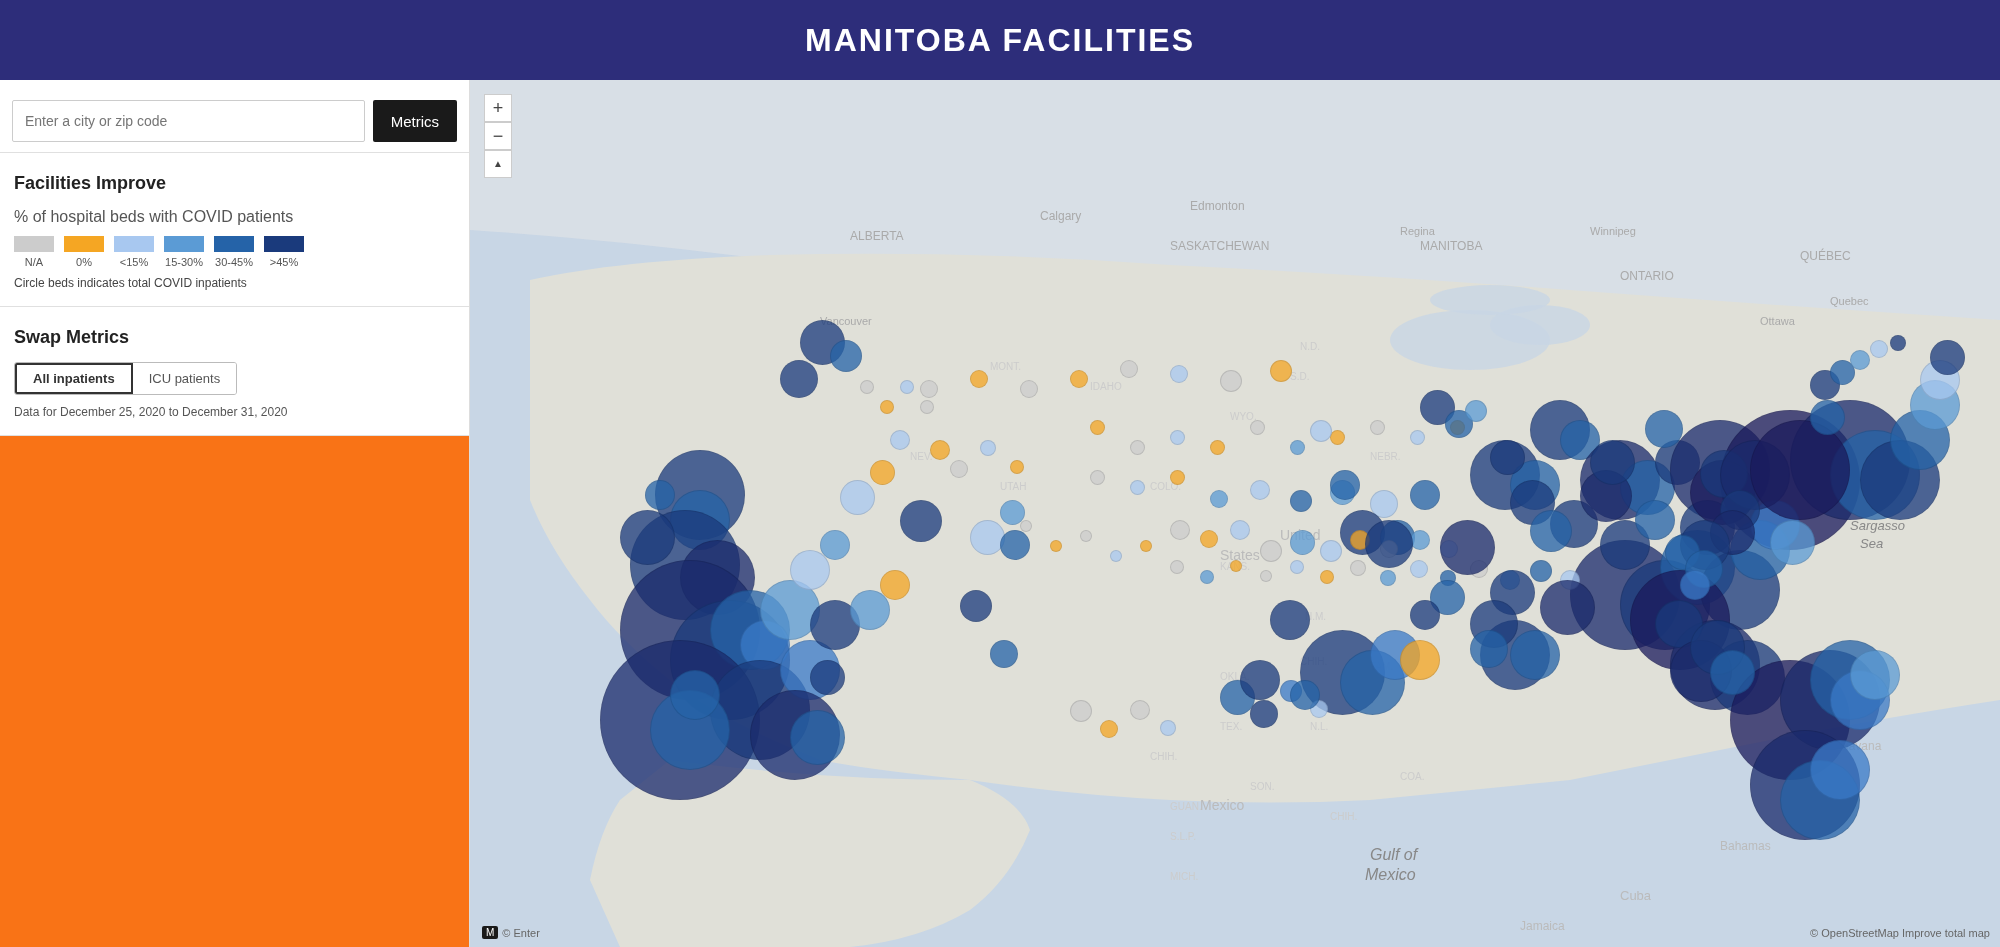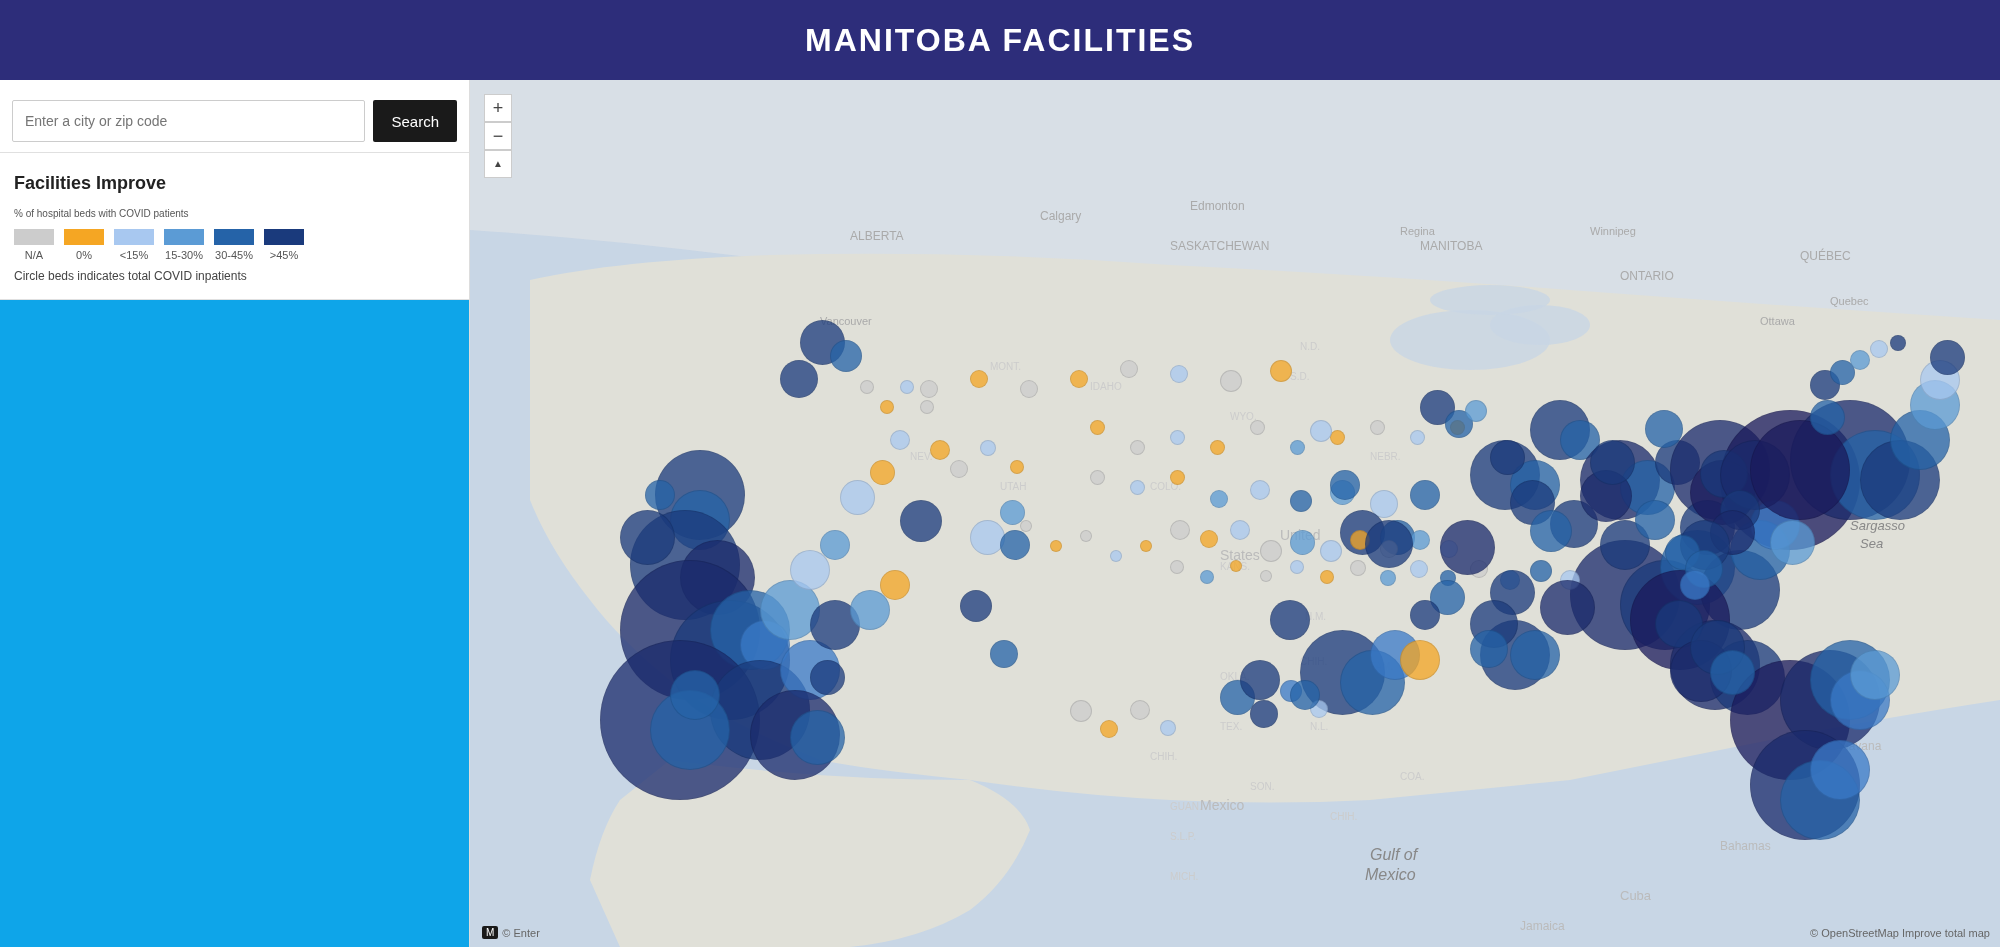--- a/index.html
+++ b/index.html
@@ -20,21 +20,21 @@
     }
 
     .main-container {
       display: flex;
       height: 867px;
     }
 
     .sidebar {
       width: 470px;
       min-width: 470px;
-      background: #0ea5e9;
+      background: #f97316;
       border-right: 1px solid #ddd;
       display: flex;
       flex-direction: column;
       overflow-y: auto;
     }
 
     .search-area {
       display: flex;
       align-items: center;
       padding: 20px 12px 10px 12px;
@@ -81,21 +81,21 @@
     }
 
     .legend-title {
       font-size: 18px;
       font-weight: bold;
       margin-bottom: 14px;
       color: #222;
     }
 
     .legend-subtitle {
-      font-size: 10px;
+      font-size: 16px;
       color: #555;
       margin-bottom: 10px;
     }
 
     .legend-colors {
       display: flex;
       align-items: center;
       gap: 0;
       margin-bottom: 8px;
     }
@@ -236,21 +236,21 @@
 <div class="header">
   <span>MANITOBA FACILITIES</span>
 </div>
 
 <div class="main-container">
 
   <div class="sidebar">
 
     <div class="search-area">
       <input class="search-input" type="text" placeholder="Enter a city or zip code" style="">
-      <button class="search-button">Search</button>
+      <button class="search-button">Metrics</button>
     </div>
 
 
     <div class="legend-section">
       <div class="legend-title">Facilities Improve</div>
       <div class="legend-subtitle">% of hospital beds with COVID patients</div>
       <div class="legend-colors">
         <div class="legend-swatch">
           <div class="swatch-bar" style="background:#cccccc;"></div>
           <span class="swatch-label">N/A</span>
@@ -272,20 +272,28 @@
           <span class="swatch-label">30-45%</span>
         </div>
         <div class="legend-swatch">
           <div class="swatch-bar" style="background:#1a3a7c;"></div>
           <span class="swatch-label">&gt;45%</span>
         </div>
       </div>
       <div class="legend-note">Circle beds indicates total COVID inpatients</div>
     </div>
 
+    <div class="swap-section">
+      <div class="swap-title">Swap Metrics</div>
+      <div class="toggle-group">
+        <button class="toggle-btn active">All inpatients</button>
+        <button class="toggle-btn">ICU patients</button>
+      </div>
+      <div class="date-range">Data for December 25, 2020 to December 31, 2020</div>
+    </div>
 
   </div>
 
   <div class="map-container">
 
     <svg width="100%" height="100%" viewBox="0 0 1530 867" xmlns="http://www.w3.org/2000/svg" style="position:absolute;inset:0;">
 
       <rect width="1530" height="867" fill="#c8d6e5"></rect>
 
       <path d="M0,0 L1530,0 L1530,320 Q1200,280 1000,260 Q800,240 600,220 Q450,200 300,180 Q150,160 0,150 Z" fill="#e8e8e8" opacity="0.5"></path>

